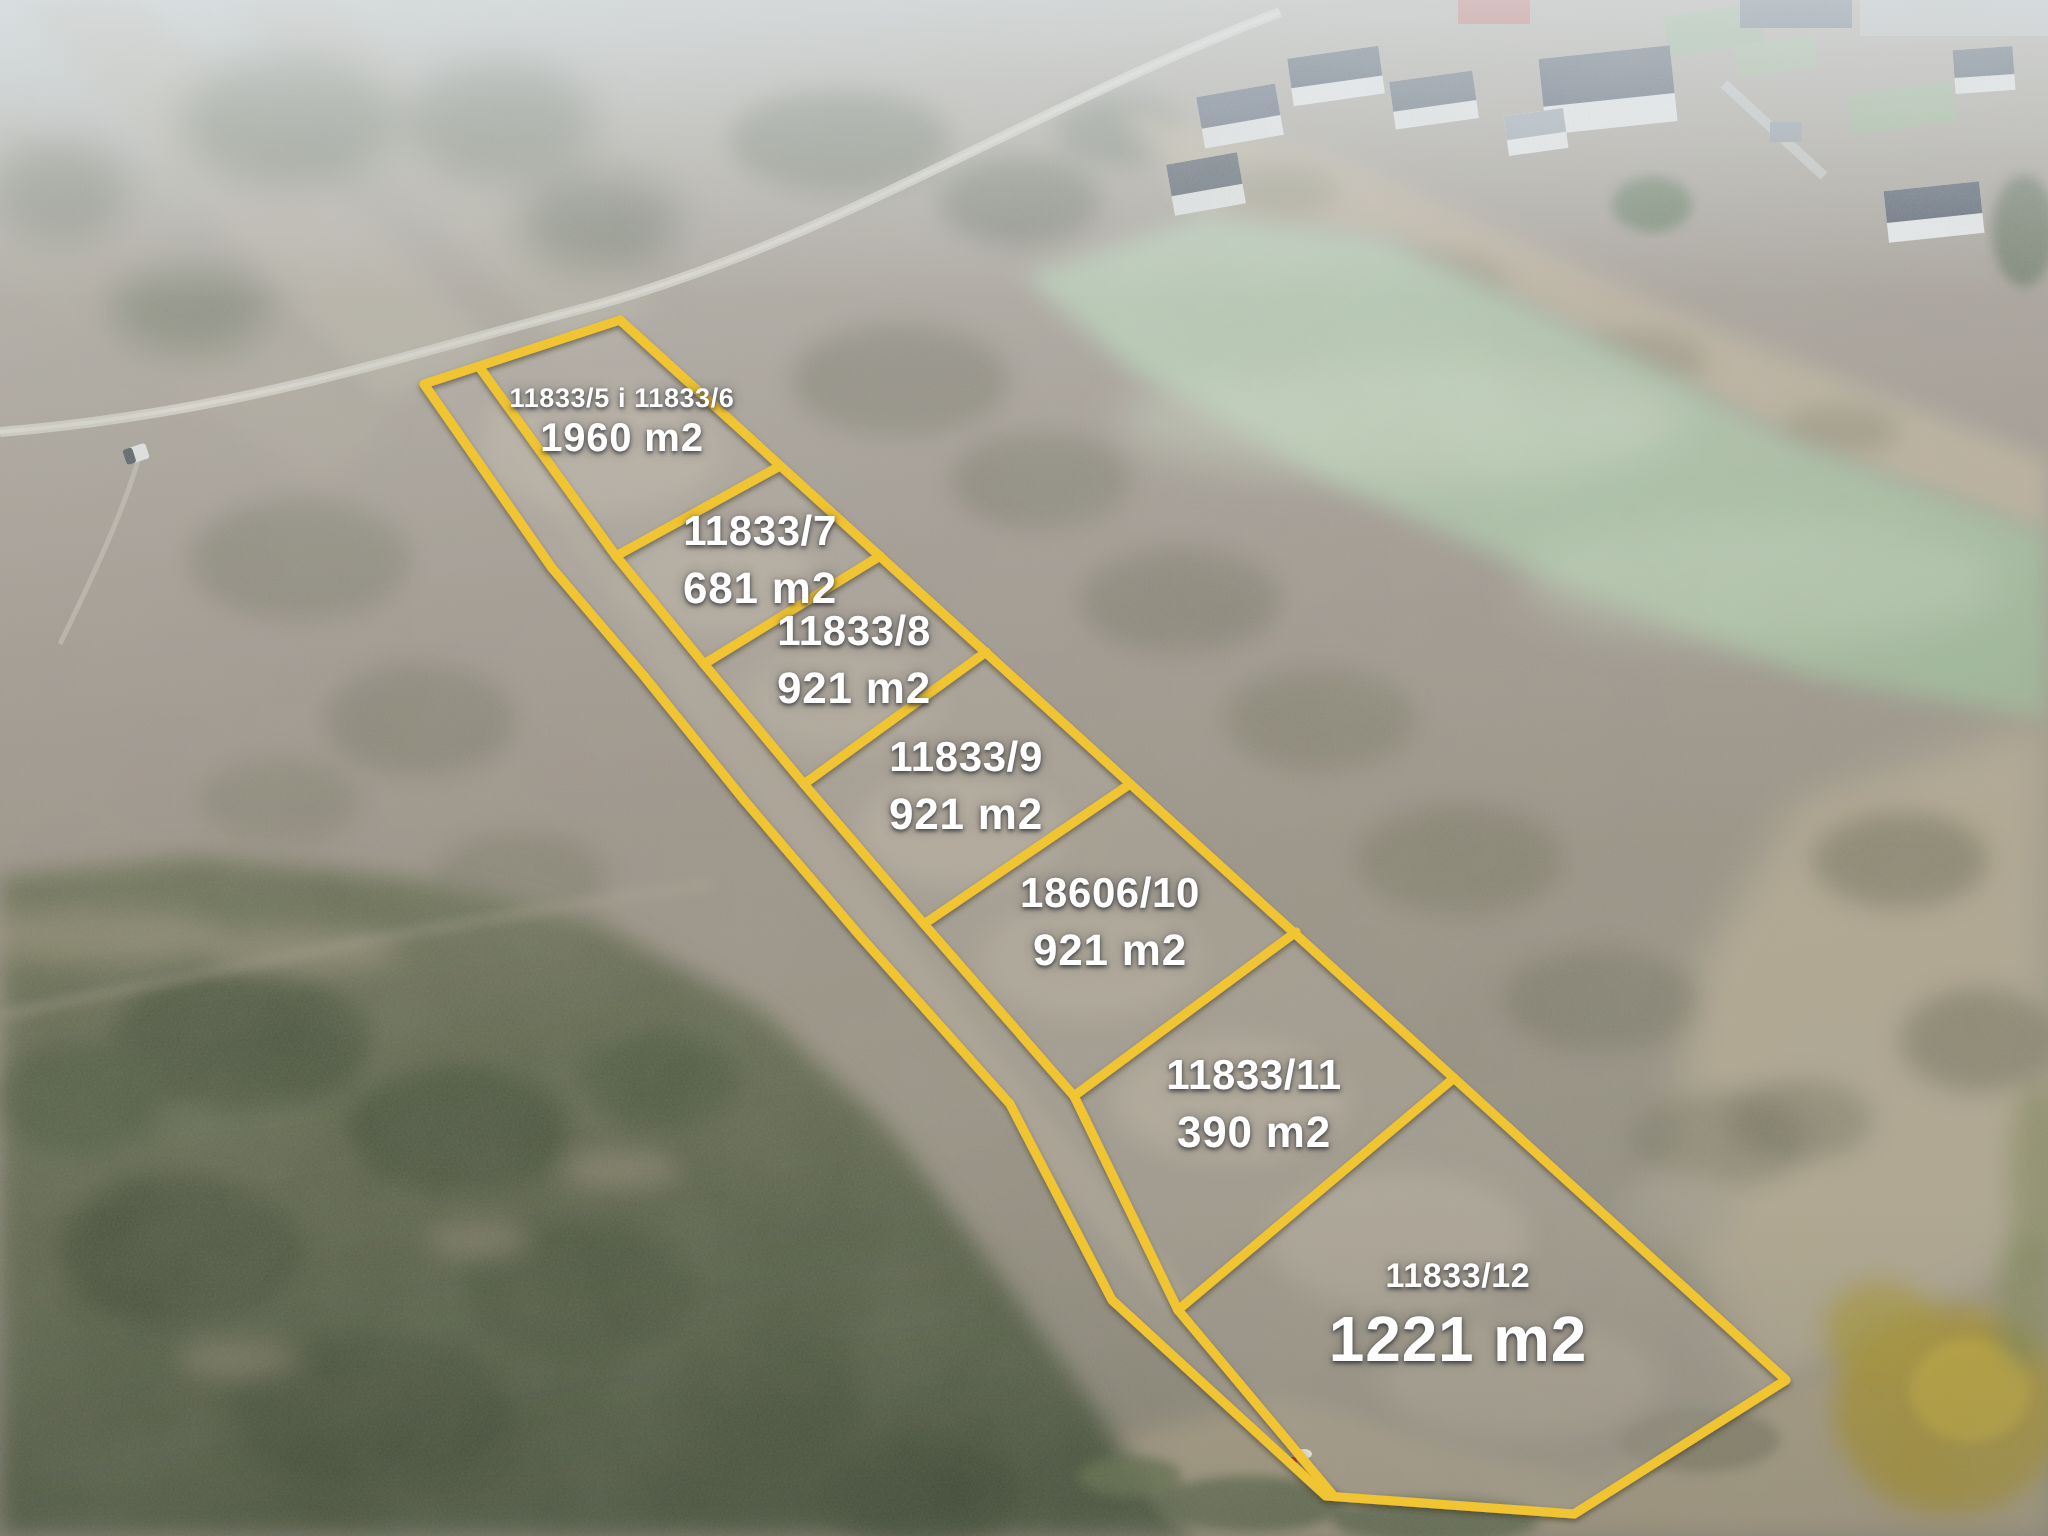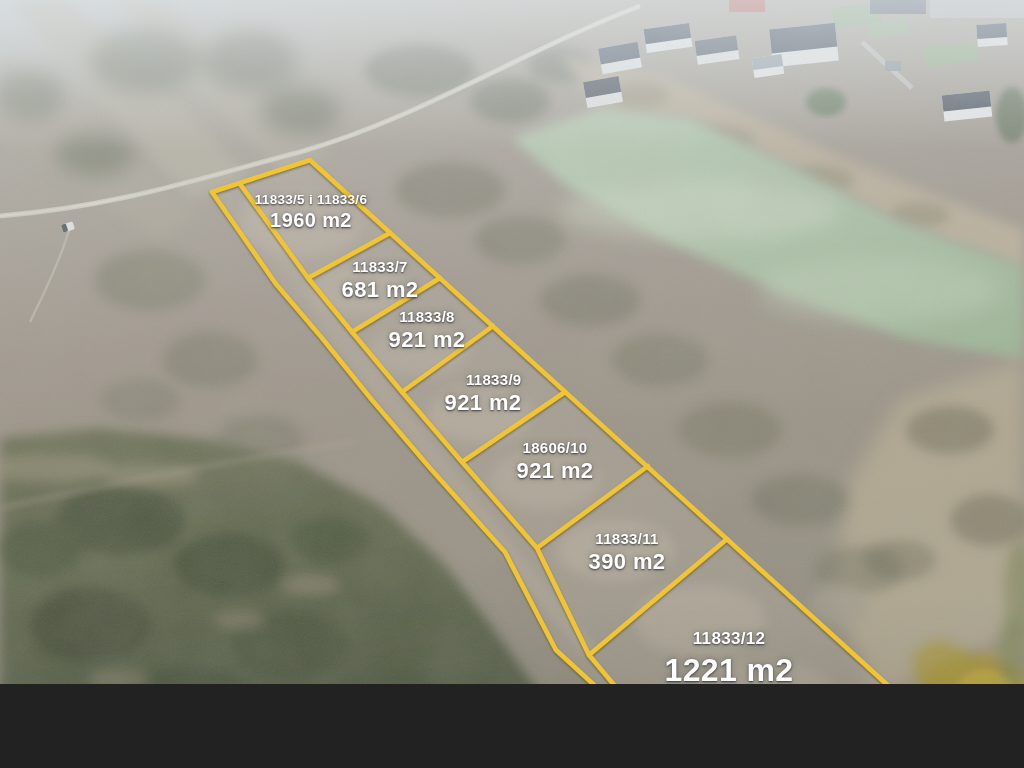--- a/index.html
+++ b/index.html
@@ -1,24 +1,24 @@
 <!DOCTYPE html>
 <html><head>
 <meta charset="utf-8">
 <title>Aerial parcel view</title>
 <style>
   html,body{margin:0;padding:0;background:#222;}
-  #stage{position:relative;width:1024px;height:684px;overflow:hidden;
+  #stage{position:relative;width:1024px;height:768px;overflow:hidden;
          font-family:"Liberation Sans",sans-serif;}
   #photo{position:absolute;left:0;top:0;}
   .plabel{position:absolute;transform:translate(-50%,-50%);text-align:center;
           color:#fff;font-weight:700;line-height:1.28;white-space:nowrap;
           text-shadow:0 1px 2px rgba(45,45,50,.85),0 0 6px rgba(55,55,60,.4);
           pointer-events:none;}
-  .plabel .plot{font-size:15px;letter-spacing:.3px;}
+  .plabel .plot{font-size:21px;letter-spacing:.3px;}
   .plabel .area{font-size:22px;letter-spacing:.4px;}
   .plabel.first .plot{font-size:13.5px;}
   .plabel.first .area{font-size:20px;}
   .plabel.last .plot{font-size:17px;margin-top:28px;}
   .plabel.last .area{font-size:32px;}
 </style>
 </head>
 <body>
 
 <div id="stage">
@@ -272,21 +272,21 @@
   <div class="area">1960 m2</div>
 </div>
 <div class="plabel" style="left:380px;top:281px;">
   <div class="plot">11833/7</div>
   <div class="area">681 m2</div>
 </div>
 <div class="plabel" style="left:427px;top:331px;">
   <div class="plot">11833/8</div>
   <div class="area">921 m2</div>
 </div>
-<div class="plabel" style="left:483px;top:394px;text-align:right;">
+<div class="plabel" style="left:483px;top:394px;">
   <div class="plot">11833/9</div>
   <div class="area">921 m2</div>
 </div>
 <div class="plabel" style="left:555px;top:462px;">
   <div class="plot">18606/10</div>
   <div class="area">921 m2</div>
 </div>
 <div class="plabel" style="left:627px;top:532px;margin-top:21px;">
   <div class="plot">11833/11</div>
   <div class="area">390 m2</div>

